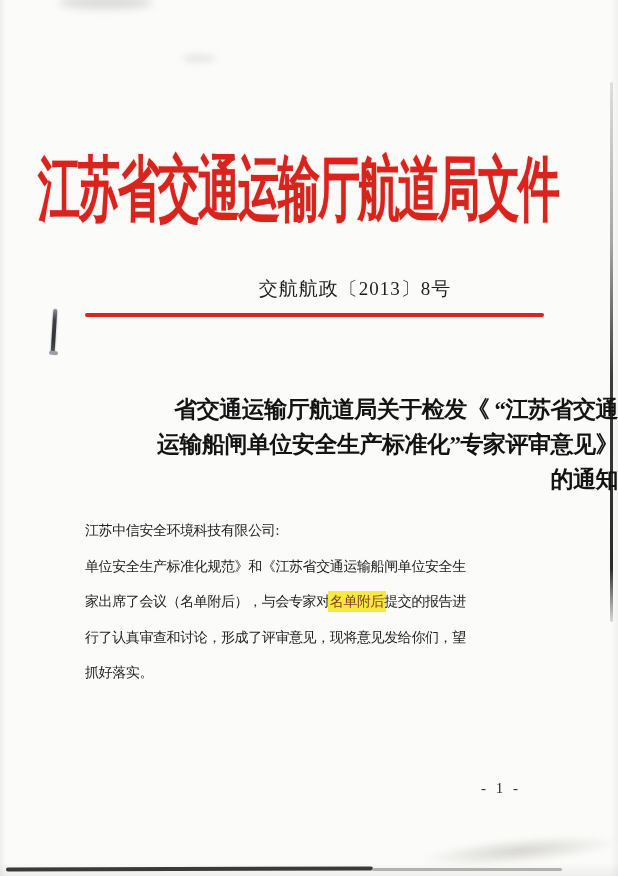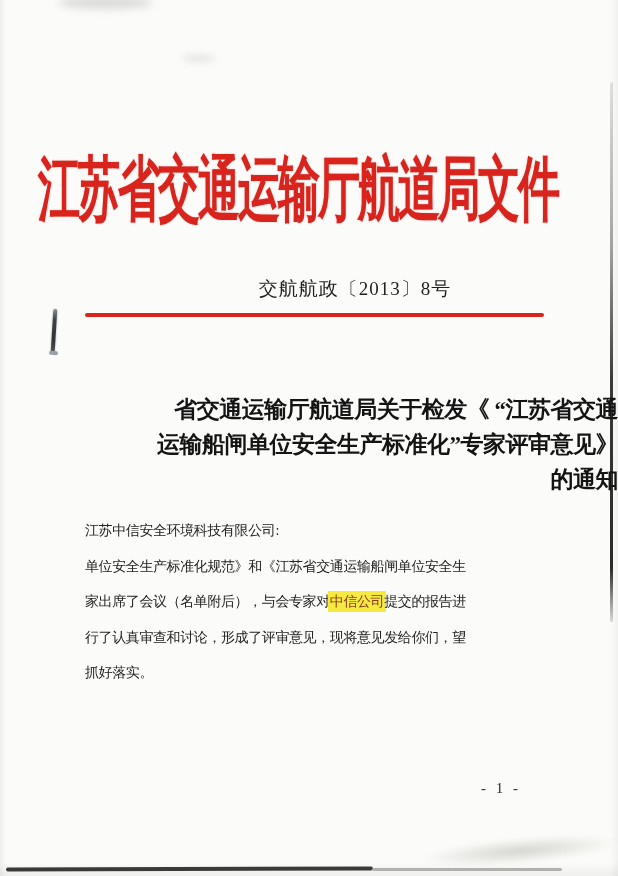--- a/index.html
+++ b/index.html
@@ -125,18 +125,18 @@
 
 <div class="subject">
   <div>省交通运输厅航道局关于检发《 “江苏省交通</div>
   <div>运输船闸单位安全生产标准化”专家评审意见》</div>
   <div>的通知</div>
 </div>
 
 <div class="body-block">
   <div>江苏中信安全环境科技有限公司:</div>
   <div>单位安全生产标准化规范》和《江苏省交通运输船闸单位安全生</div>
-  <div><span>家出席了会议（名单附后），与会专家对</span><span class="hl">中信公司</span><span>提交的报告进</span></div>
+  <div><span>家出席了会议（名单附后），与会专家对</span><span class="hl">名单附后</span><span>提交的报告进</span></div>
   <div>行了认真审查和讨论，形成了评审意见，现将意见发给你们，望</div>
   <div>抓好落实。</div>
 </div>
 
 <div class="page-number">- 1 -</div>
 
 </body></html>

